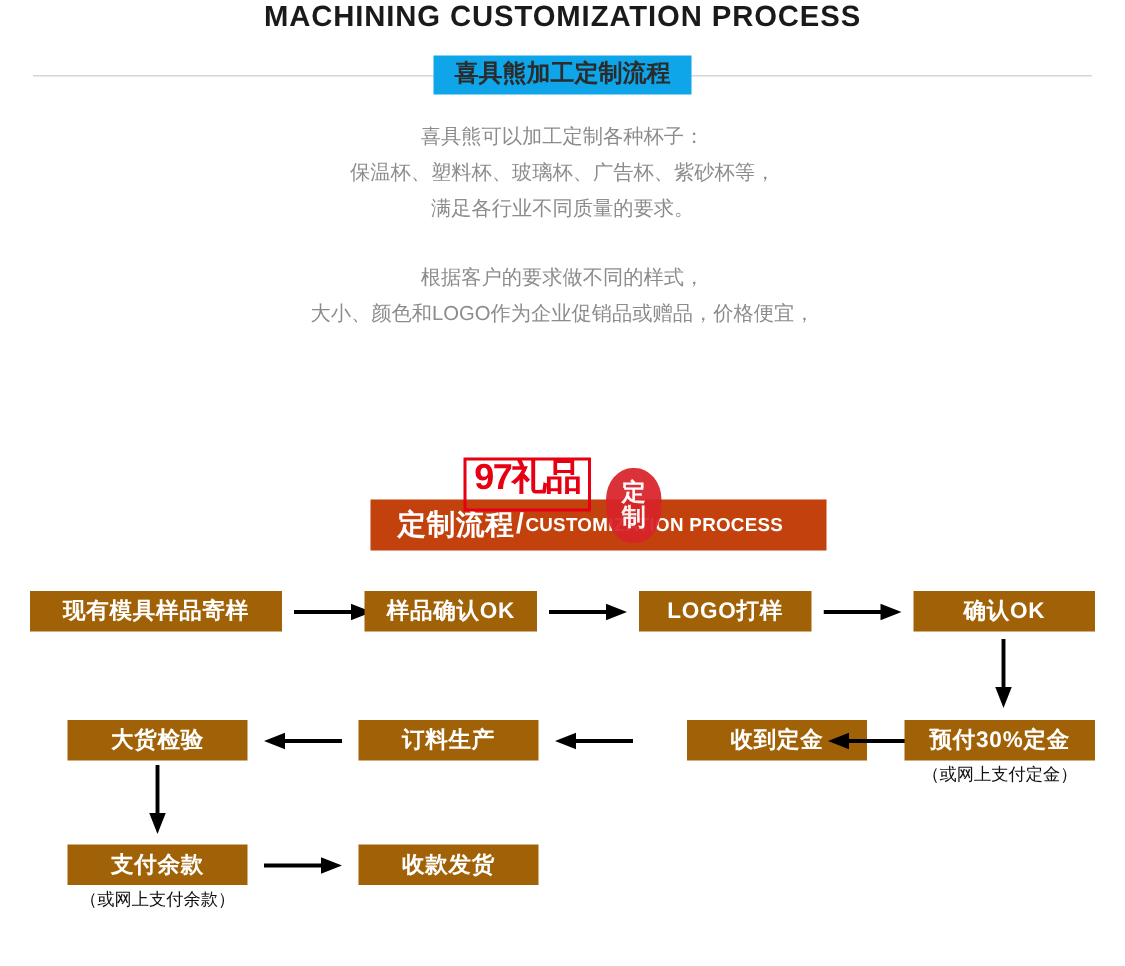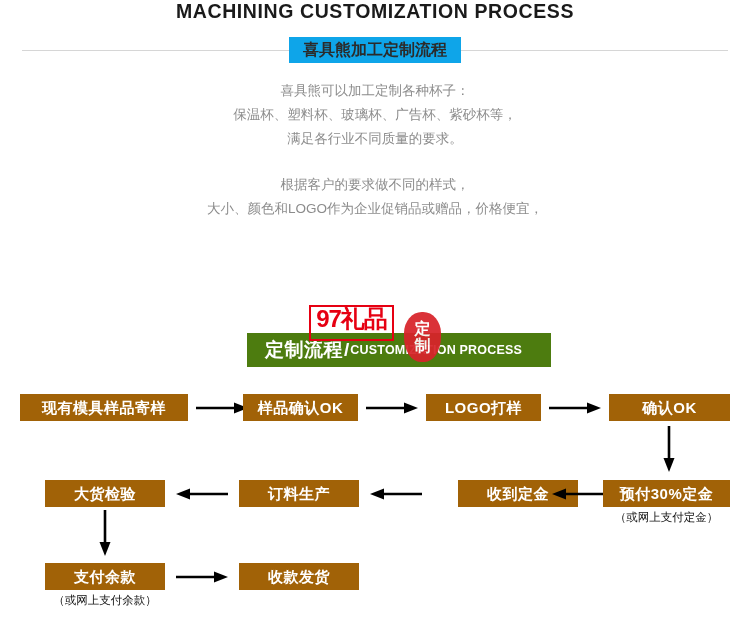--- a/index.html
+++ b/index.html
@@ -101,21 +101,21 @@
     opacity: 0.93;
   }
 
   
   .banner {
     position: absolute;
     left: 247px;
     top: 333px;
     width: 304px;
     height: 34px;
-    background: #4d7c0f;
+    background: #c2410c;
     color: #ffffff;
     display: flex;
     align-items: center;
     z-index: 3;
   }
   .banner-cn {
     font-size: 19px;
     font-weight: bold;
     padding-left: 18px;
     letter-spacing: 0.5px;

